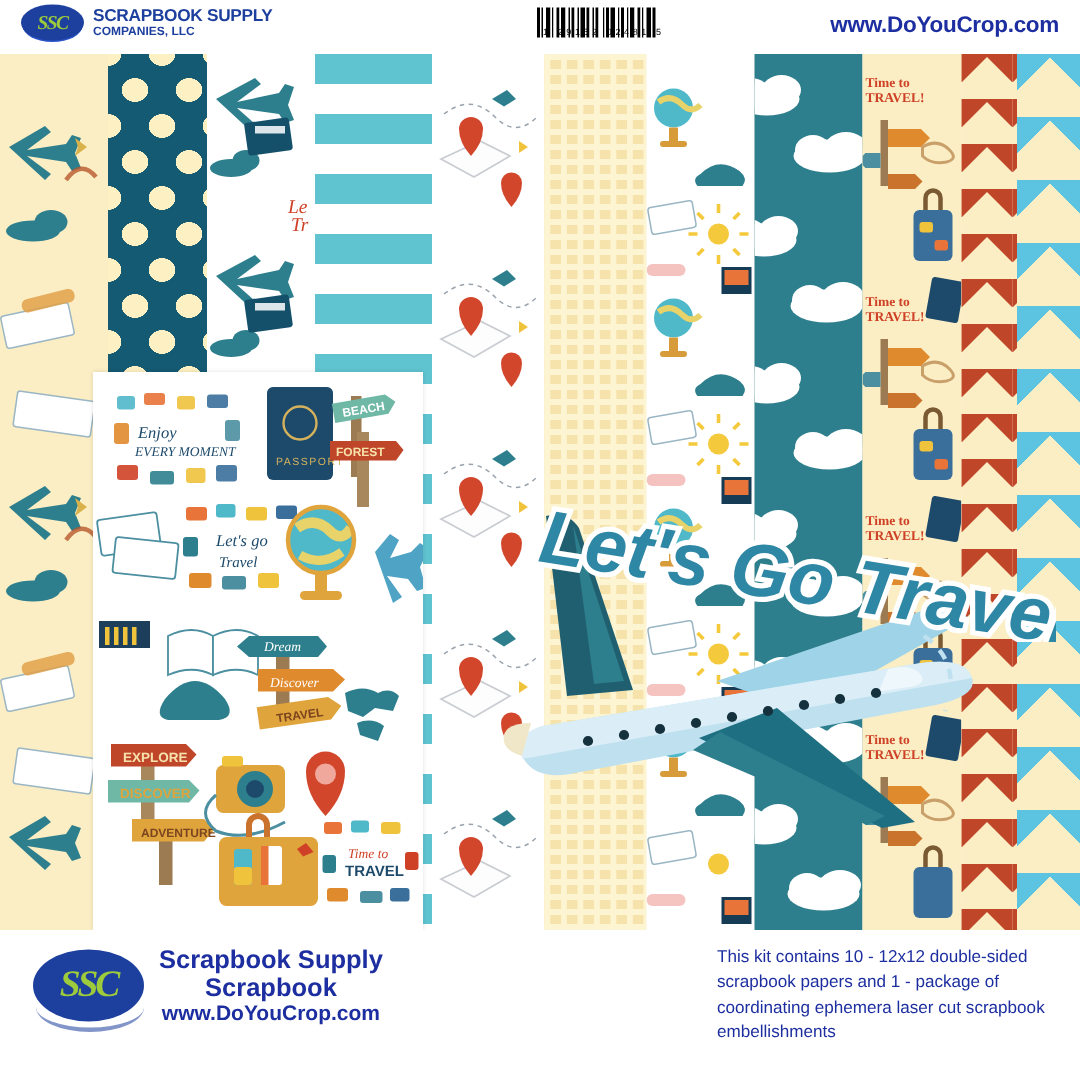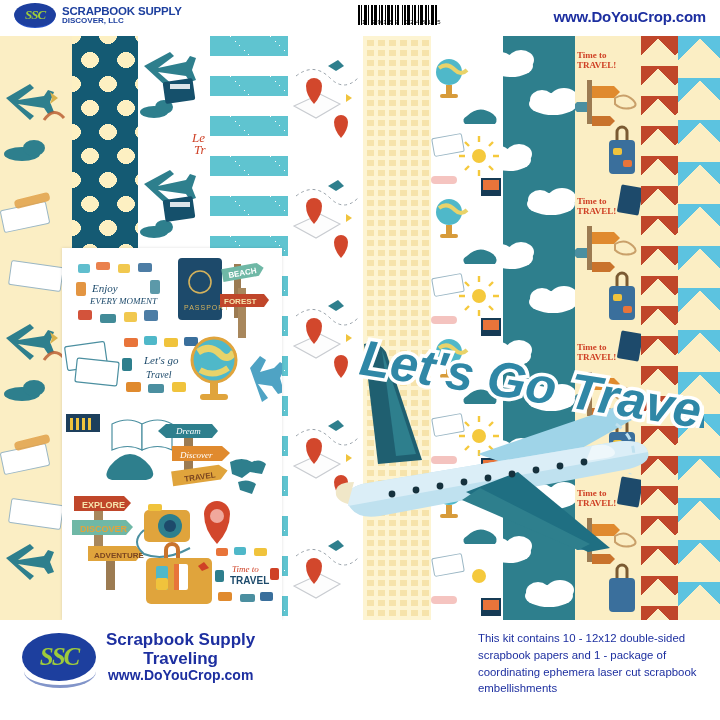--- a/index.html
+++ b/index.html
@@ -153,21 +153,21 @@
 <body>
 
 <div id="header">
 
   <div class="logo-wrap">
     <div class="logo-oval">
       <span class="ssc">SSC</span>
     </div>
     <div class="logo-text">
       <div class="logo-l1">SCRAPBOOK SUPPLY</div>
-      <div class="logo-l2">DISCOVER, LLC</div>
+      <div class="logo-l2">COMPANIES, LLC</div>
     </div>
   </div>
 
 
   <div class="barcode">
     <div class="bars">
       <i style="width:2px"></i>
         <i style="width:1px;background:#fff"></i>
         <i style="width:1px"></i>
       <i style="width:2px;background:#fff"></i>
@@ -763,18 +763,18 @@
 
 </div>
 
 <div id="footer">
   <div class="f-logo-wrap">
     <div class="f-oval">
       <span class="ssc">SSC</span>
     </div>
     <div class="f-text">
       <div class="f-l1">Scrapbook Supply</div>
-      <div class="f-l2">Traveling</div>
+      <div class="f-l2">Scrapbook</div>
       <div class="f-l3">www.DoYouCrop.com</div>
     </div>
   </div>
   <div class="f-desc">This kit contains 10 - 12x12 double-sided scrapbook papers and 1 - package of coordinating ephemera laser cut scrapbook embellishments</div>
 </div>
 
 </body></html>

